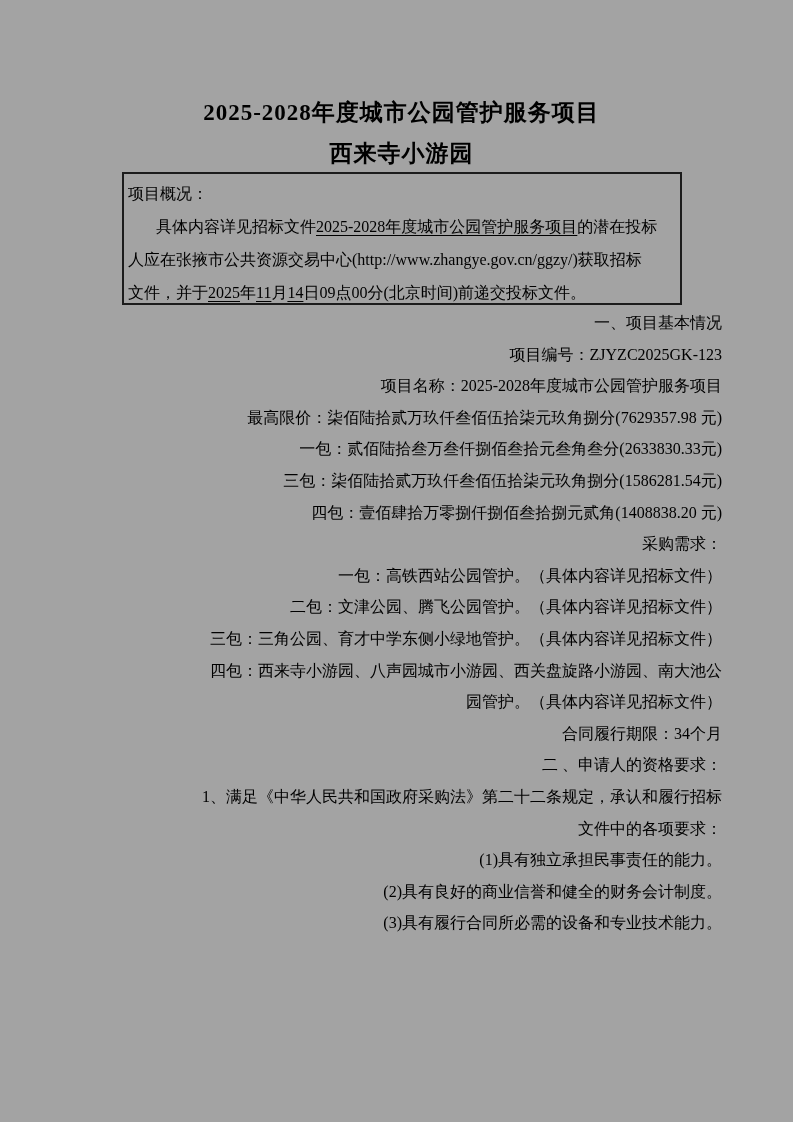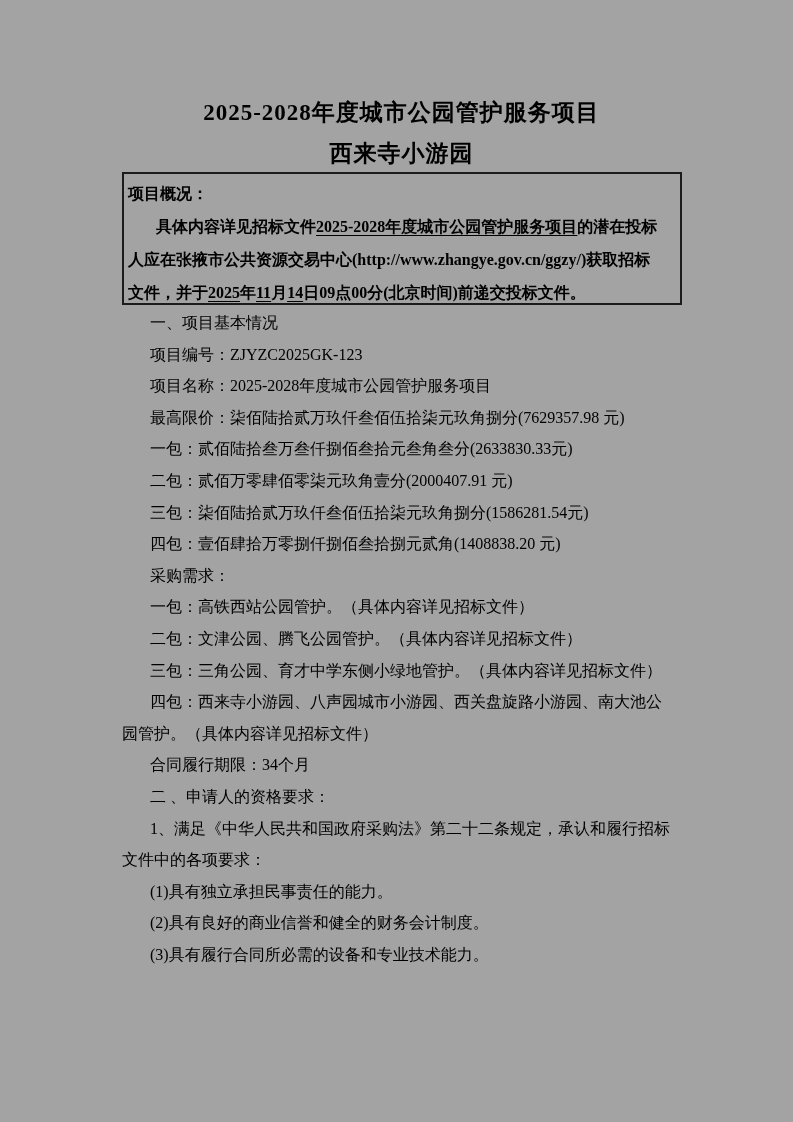--- a/index.html
+++ b/index.html
@@ -35,39 +35,39 @@
     width: 560px;
     height: 133px;
     box-sizing: border-box;
     border: 2px solid #1c1c1c;
     padding: 3px 4px 0 4px;
     font-size: 16px;
     line-height: 33px;
   }
   .overview-box .line {
     white-space: nowrap;
-    font-weight: bold;
   }
   .indent2 {
     padding-left: 28px;
   }
   .u {
     text-decoration: underline;
     text-underline-offset: 3px;
   }
   .body-text {
     position: absolute;
     left: 122px;
     top: 307px;
     width: 600px;
     font-size: 16px;
     line-height: 31.6px;
   }
   .body-text .line {
     white-space: nowrap;
+    text-align: right;
   }
 </style>
 </head>
 <body>
 
 <div class="page">
 
   <div class="title-block">
     <div>2025-2028年度城市公园管护服务项目</div>
     <div>西来寺小游园</div>
@@ -79,21 +79,20 @@
     <div class="line">人应在张掖市公共资源交易中心(http://www.zhangye.gov.cn/ggzy/)获取招标</div>
     <div class="line"><span>文件，并于</span><span class="u">2025</span><span>年</span><span class="u">11</span><span>月</span><span class="u">14</span><span>日09点00分(北京时间)前递交投标文件。</span></div>
   </div>
 
   <div class="body-text">
     <div class="line indent2">一、项目基本情况</div>
     <div class="line indent2">项目编号：ZJYZC2025GK-123</div>
     <div class="line indent2">项目名称：2025-2028年度城市公园管护服务项目</div>
     <div class="line indent2">最高限价：柒佰陆拾贰万玖仟叁佰伍拾柒元玖角捌分(7629357.98 元)</div>
     <div class="line indent2">一包：贰佰陆拾叁万叁仟捌佰叁拾元叁角叁分(2633830.33元)</div>
-    <div class="line indent2">二包：贰佰万零肆佰零柒元玖角壹分(2000407.91 元)</div>
     <div class="line indent2">三包：柒佰陆拾贰万玖仟叁佰伍拾柒元玖角捌分(1586281.54元)</div>
     <div class="line indent2">四包：壹佰肆拾万零捌仟捌佰叁拾捌元贰角(1408838.20 元)</div>
     <div class="line indent2">采购需求：</div>
     <div class="line indent2">一包：高铁西站公园管护。（具体内容详见招标文件）</div>
     <div class="line indent2">二包：文津公园、腾飞公园管护。（具体内容详见招标文件）</div>
     <div class="line indent2">三包：三角公园、育才中学东侧小绿地管护。（具体内容详见招标文件）</div>
     <div class="line indent2">四包：西来寺小游园、八声园城市小游园、西关盘旋路小游园、南大池公</div>
     <div class="line">园管护。（具体内容详见招标文件）</div>
     <div class="line indent2">合同履行期限：34个月</div>
     <div class="line indent2">二 、申请人的资格要求：</div>

